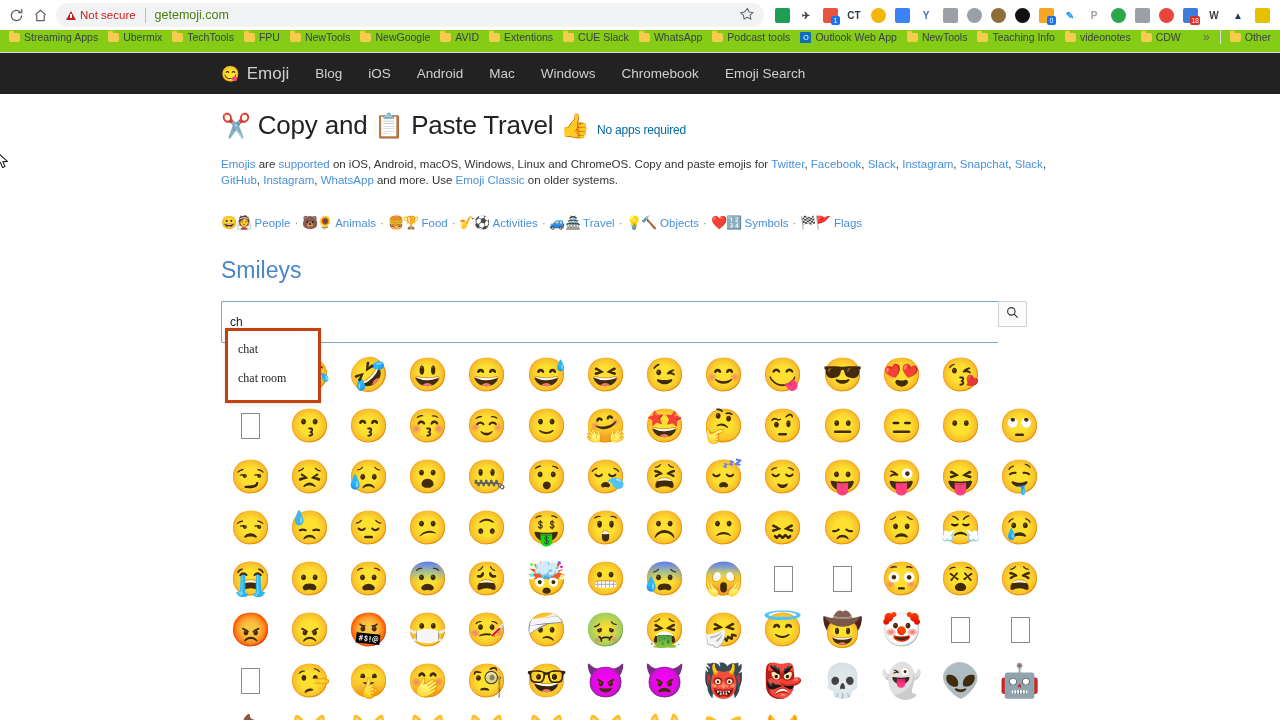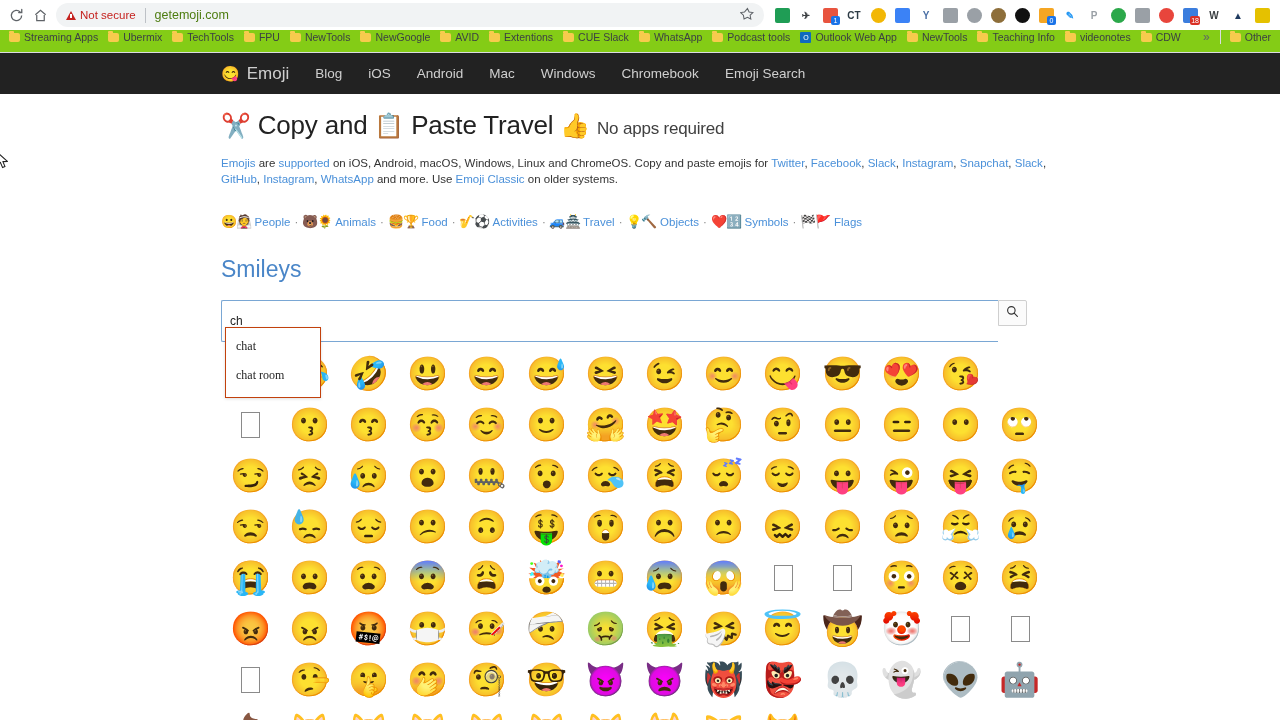--- a/index.html
+++ b/index.html
@@ -191,22 +191,22 @@
     margin: 0;
     font-size: 26px;
     font-weight: normal;
     color: #222;
     letter-spacing: -0.2px;
     line-height: 34px;
     white-space: nowrap;
   }
   h1#headline .em { font-size: 24px; }
   h1#headline .sub {
-    color: #404040;
-    font-size: 17px;
+    color: #0369a1;
+    font-size: 12px;
   }
 
   p#intro {
     margin: 9px 0 0 0;
     font-size: 11.5px;
     line-height: 16px;
     color: #333;
     max-width: 830px;
   }
   a.lk { color: #4a90d9; text-decoration: none; }
@@ -258,21 +258,21 @@
     display: flex; align-items: center; justify-content: center;
     cursor: pointer;
     padding: 0;
   }
   #suggest {
     position: absolute;
     top: 27px;
     left: 4px;
     width: 96px;
     background: #fff;
-    border: 1px solid #c2410c;
+    border: 3px solid #c2410c;
     box-shadow: 0 1px 3px rgba(0,0,0,0.13);
     z-index: 50;
     padding: 4px 0 7px 0;
   }
   .sg-item {
     padding: 7px 10px 7px 10px;
     font-size: 12px;
     color: #222;
     cursor: pointer;
     font-family: "Liberation Serif", serif;

